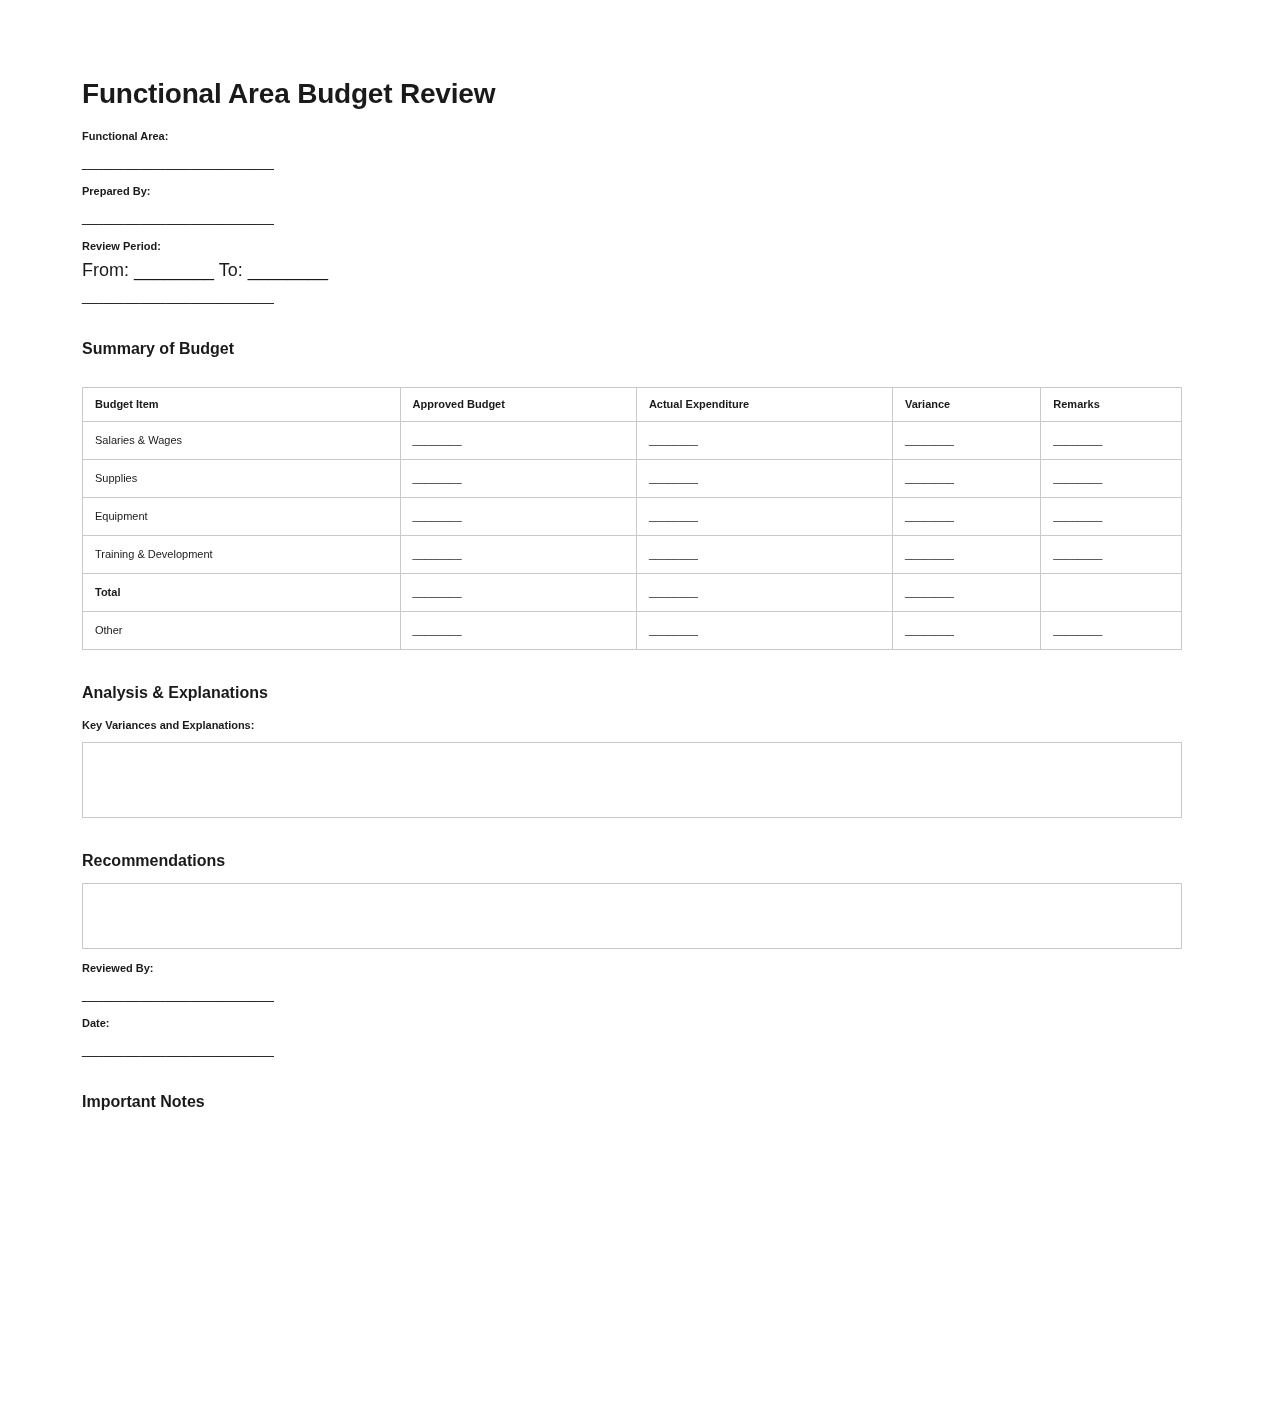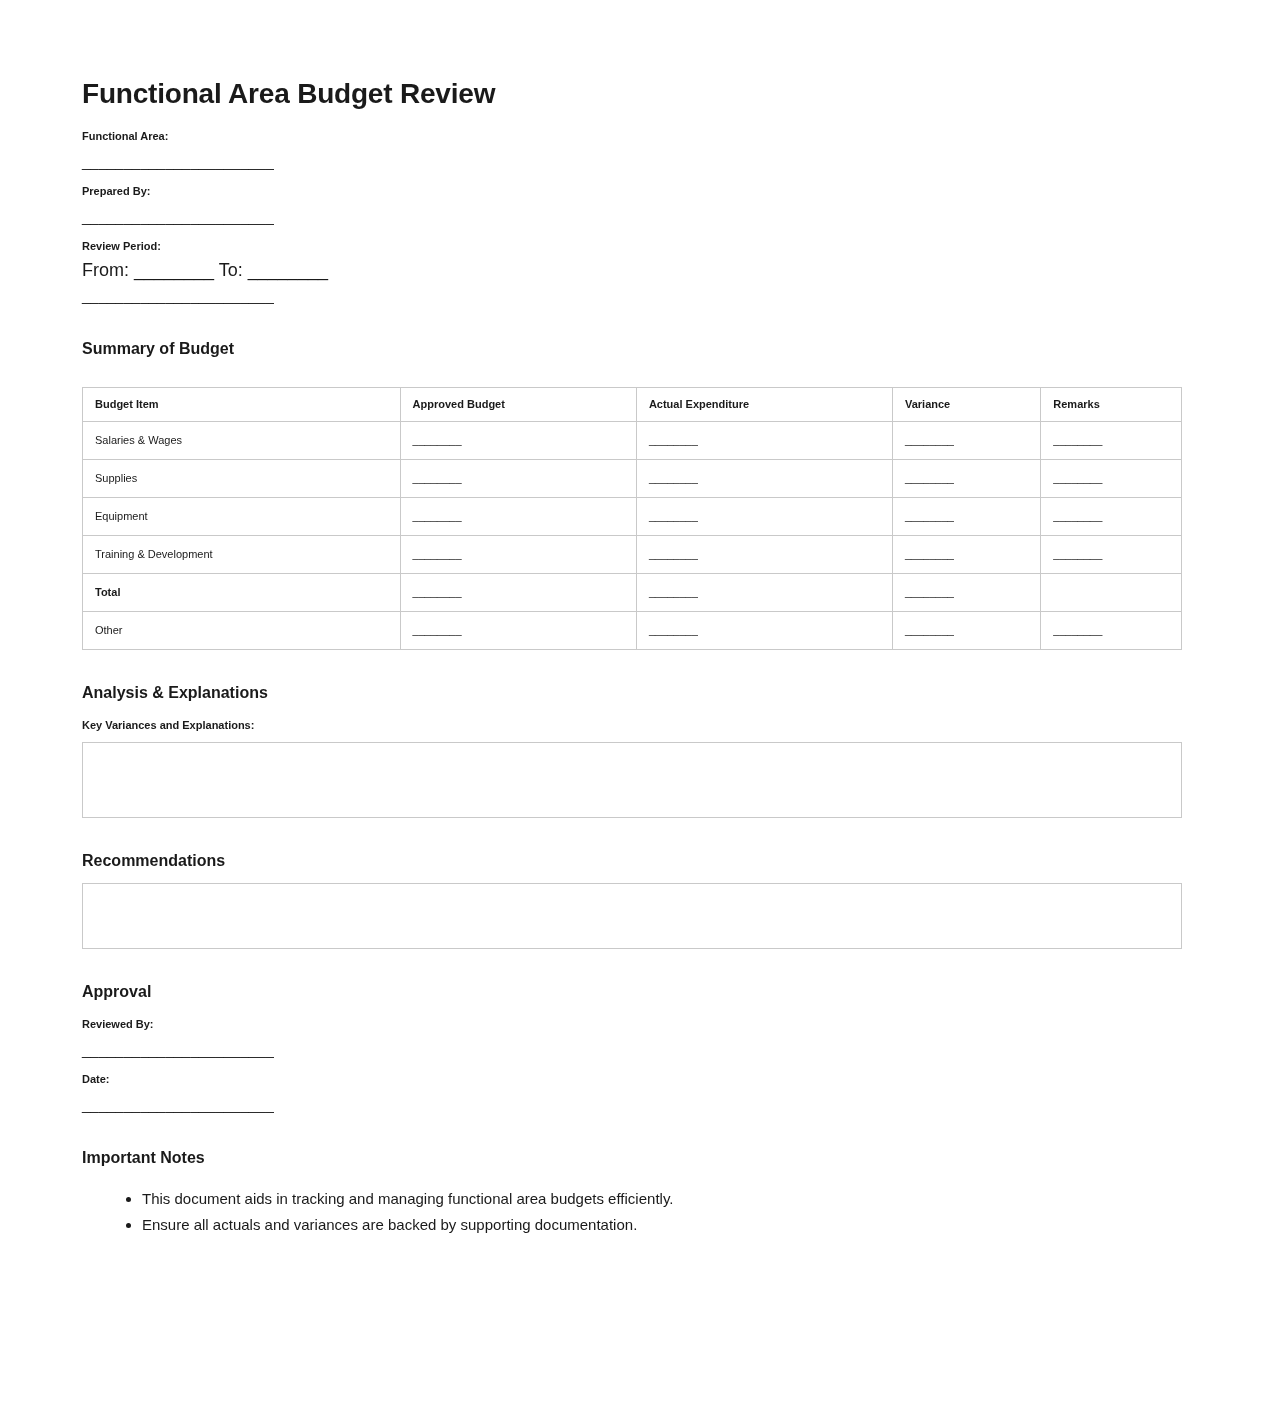--- a/index.html
+++ b/index.html
@@ -187,25 +187,20 @@
     </tbody>
   </table>
 
   <h2 class="section-heading">Analysis &amp; Explanations</h2>
   <p class="field-label">Key Variances and Explanations:</p>
   <div class="box"></div>
 
   <h2 class="section-heading">Recommendations</h2>
   <div class="box box--short"></div>
 
-  <h2 class="section-heading">Approval</h2>
   <p class="field-label">Reviewed By:</p>
   <p class="blank-line">_______________________</p>
   <p class="field-label">Date:</p>
   <p class="blank-line">_______________________</p>
 
   <h2 class="section-heading">Important Notes</h2>
-  <ul class="notes-list">
-    <li>This document aids in tracking and managing functional area budgets efficiently.</li>
-    <li>Ensure all actuals and variances are backed by supporting documentation.</li>
-  </ul>
 
 </div>
 
 </body></html>

